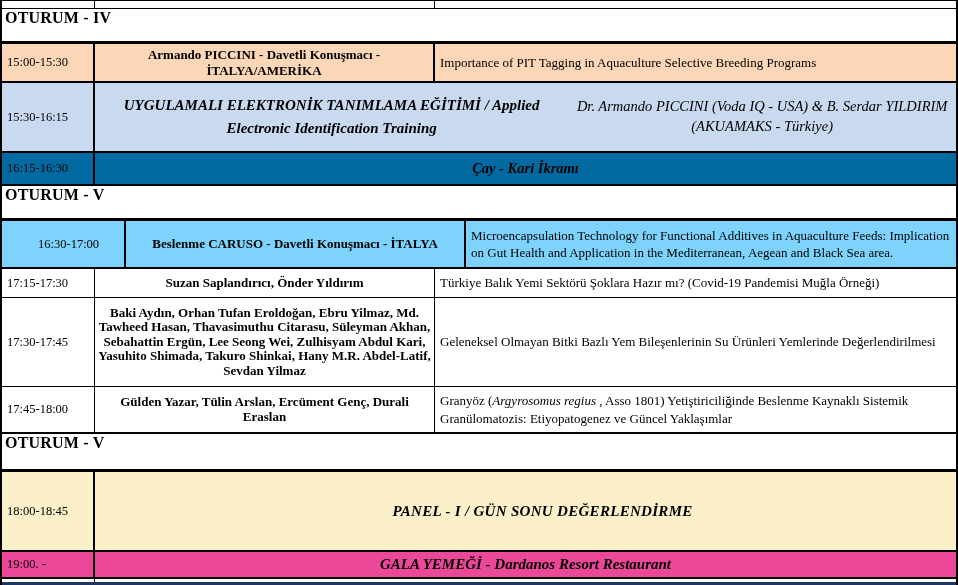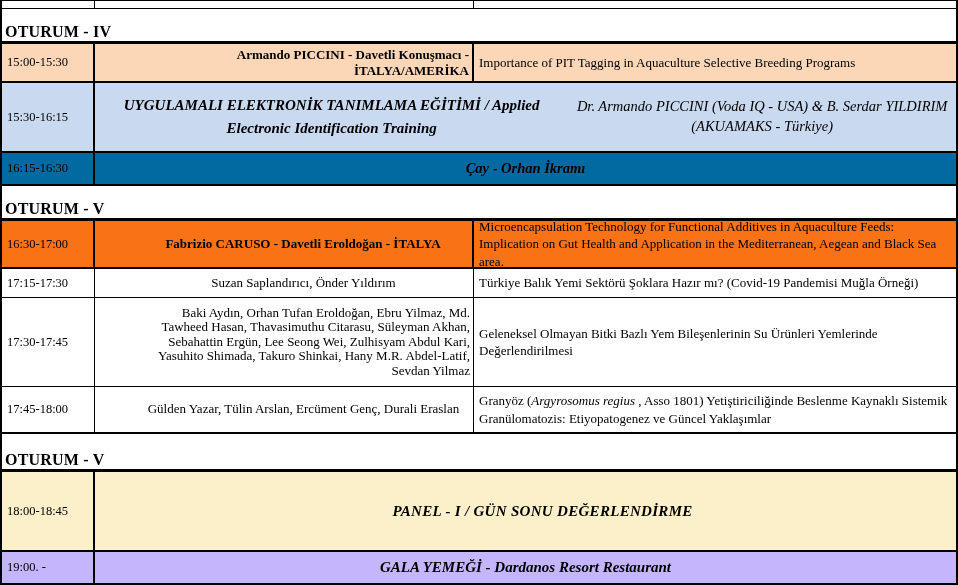--- a/index.html
+++ b/index.html
@@ -10,57 +10,57 @@
   }
   .sheet {
     position:relative; width:958px; height:585px; background:#fff;
     border-left:2px solid #000; border-right:2px solid #000; border-top:1px solid #000;
   }
   .row { display:flex; width:100%; }
   .cell { display:flex; }
 
   
   .c-time   { flex:0 0 93px;  align-items:center; padding-left:5px; font-size:12.5px; }
-  .c-mid    { flex:0 0 340px; align-items:center; justify-content:center; text-align:right; font-size:13px; padding:1px 3px;margin-left:39px; }
+  .c-mid    { flex:0 0 340px; align-items:center; justify-content:center; text-align:center; font-size:13px; padding:1px 3px; }
   .c-title  { flex:1 1 auto;  align-items:center; text-align:left; font-size:13px; padding:2px 5px; line-height:1.32; }
   .c-merged { flex:1 1 auto;  align-items:center; justify-content:center; text-align:center; flex-direction:row; }
 
   
   .vthick { border-right:2px solid #000; }
   .vthin  { border-right:1px solid #000; }
   .bthick { border-bottom:2px solid #000; }
   .bthin  { border-bottom:1px solid #000; }
 
   
   .r-sliver   { height:8px;  border-bottom:1px solid #000; background:#fff; }
   .r-session  { height:35px; border-bottom:3px solid #000; background:#fff;
-                align-items:flex-end; padding:0 0 0 3px; font-weight:bold; font-size:16px; letter-spacing:.2px;font-family:Liberation Serif, serif; }
+                align-items:flex-start; padding:0 0 0 3px; font-weight:bold; font-size:16px; letter-spacing:.2px;font-family:Liberation Serif, serif; }
   .r-session2 { height:38px; }
   .r-invited4 { height:39px; background:#fbd7b8; }
   .r-training { height:70px; background:#c9d9f0; }
   .r-coffee   { height:33px; background:#0369a1; }
-  .r-invited5 { height:48px; background:#f97316; }
+  .r-invited5 { height:48px; background:#7dd3fc;padding-left:31px; }
   .r-talk1    { height:29px; background:#fff; }
   .r-talk2    { height:89px; background:#fff; }
   .r-talk3    { height:47px; background:#fff; }
   .r-panel    { height:80px; background:#fbf0c9; }
-  .r-gala     { height:33px; background:#c4b5fd; }
+  .r-gala     { height:27px; background:#ec4899; }
   .r-sliver2  { height:3px;  background:#fff; }
   .r-navy     { height:8px;  background:#1f3760; }
 
   .bold { font-weight:bold; }
   .bi   { font-weight:bold; font-style:italic; }
   .it   { font-style:italic; }
 
   .training-l1 { font-size:15px; font-weight:bold; font-style:italic; line-height:1.55; }
   .training-l2 { font-size:14.5px; font-style:italic; line-height:1.35; }
   .coffee-lbl  { font-size:14.5px; }
   .panel-lbl   { font-size:15px; letter-spacing:.3px;padding-left:34px; }
   .gala-lbl    { font-size:15px; }
-  .names { line-height:14.6px; font-size:13px; }
+  .names { line-height:14.6px; font-size:13px;font-weight:bold; }
 </style>
 </head>
 <body>
 
 <div class="sheet">
 
   <div class="row r-sliver">
     <div class="cell c-time vthin"></div>
     <div class="cell c-mid vthin"></div>
     <div class="cell c-title"></div>
@@ -79,30 +79,30 @@
   <div class="row r-training bthick">
     <div class="cell c-time vthick">15:30-16:15</div>
     <div class="cell c-merged">
       <div class="training-l1">UYGULAMALI ELEKTRONİK TANIMLAMA EĞİTİMİ / Applied Electronic Identification Training</div>
       <div class="training-l2">Dr. Armando PICCINI (Voda IQ - USA)  &amp;  B. Serdar YILDIRIM (AKUAMAKS - Türkiye)</div>
     </div>
   </div>
 
   <div class="row r-coffee bthick">
     <div class="cell c-time vthick">16:15-16:30</div>
-    <div class="cell c-merged bi coffee-lbl">Çay - Orhan İkramı</div>
+    <div class="cell c-merged bi coffee-lbl">Çay - Kari İkramı</div>
   </div>
 
   <div class="row r-session">
     <span>OTURUM - V</span>
   </div>
 
   <div class="row r-invited5 bthick">
     <div class="cell c-time vthick">16:30-17:00</div>
-    <div class="cell c-mid vthick bold">Fabrizio CARUSO - Davetli Eroldoğan - İTALYA</div>
+    <div class="cell c-mid vthick bold">Beslenme CARUSO - Davetli Konuşmacı - İTALYA</div>
     <div class="cell c-title">Microencapsulation Technology for Functional Additives in Aquaculture Feeds: Implication on Gut Health and Application in the Mediterranean, Aegean and Black Sea area.</div>
   </div>
 
   <div class="row r-talk1 bthin">
     <div class="cell c-time vthin">17:15-17:30</div>
     <div class="cell c-mid vthin names">Suzan Saplandırıcı, Önder Yıldırım</div>
     <div class="cell c-title">Türkiye Balık Yemi Sektörü Şoklara Hazır mı? (Covid-19 Pandemisi Muğla Örneği)</div>
   </div>
 
   <div class="row r-talk2 bthin">

